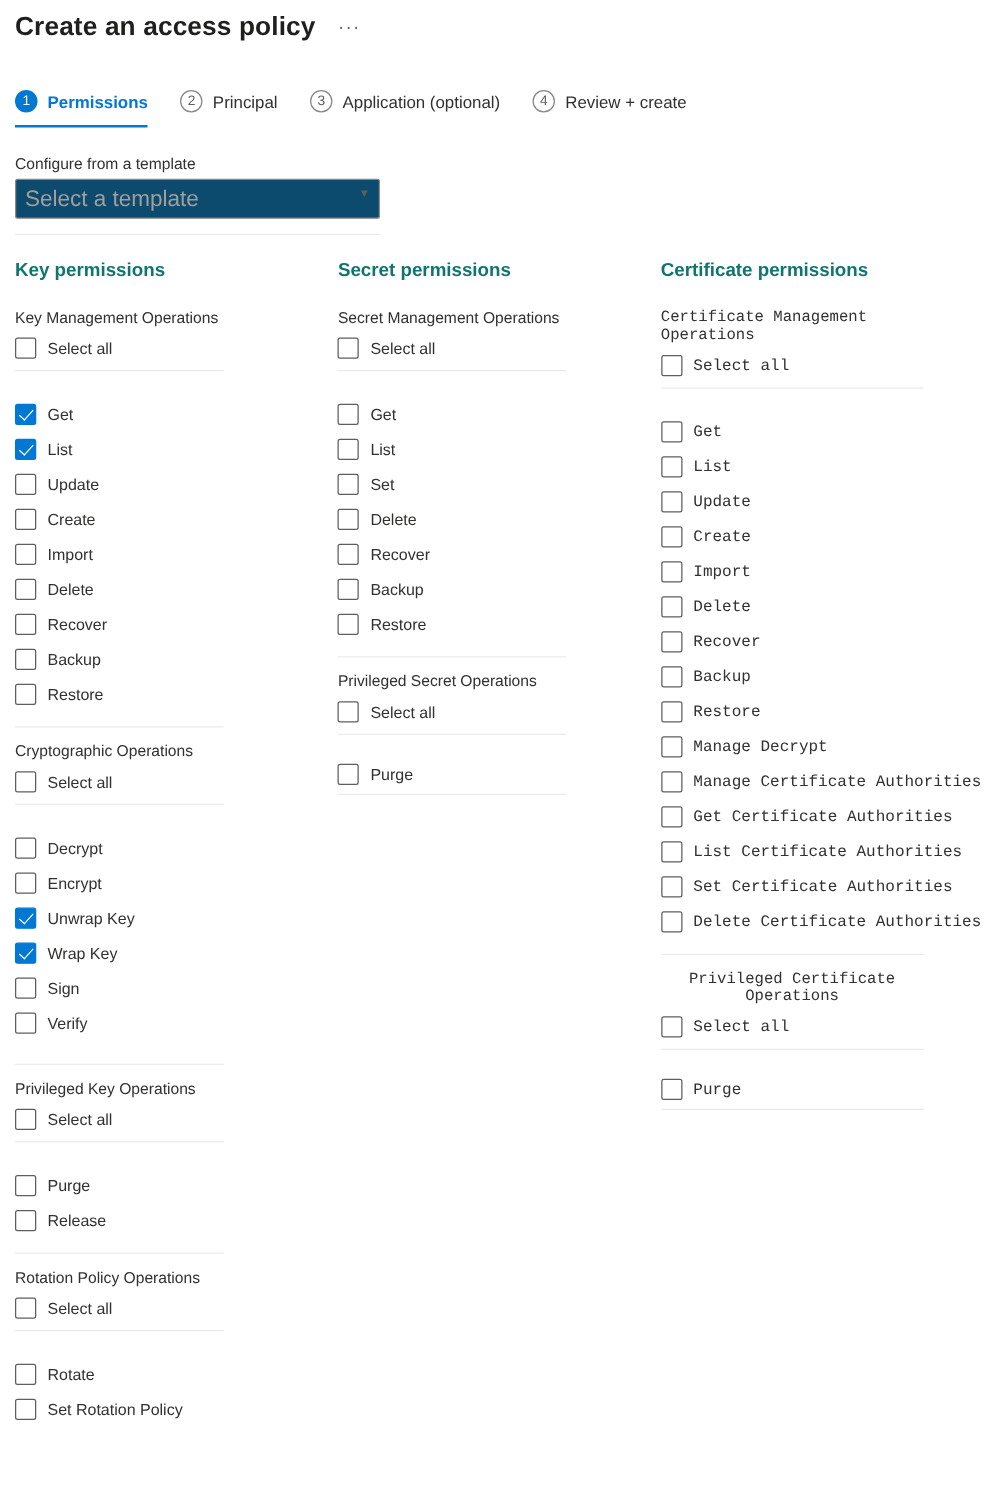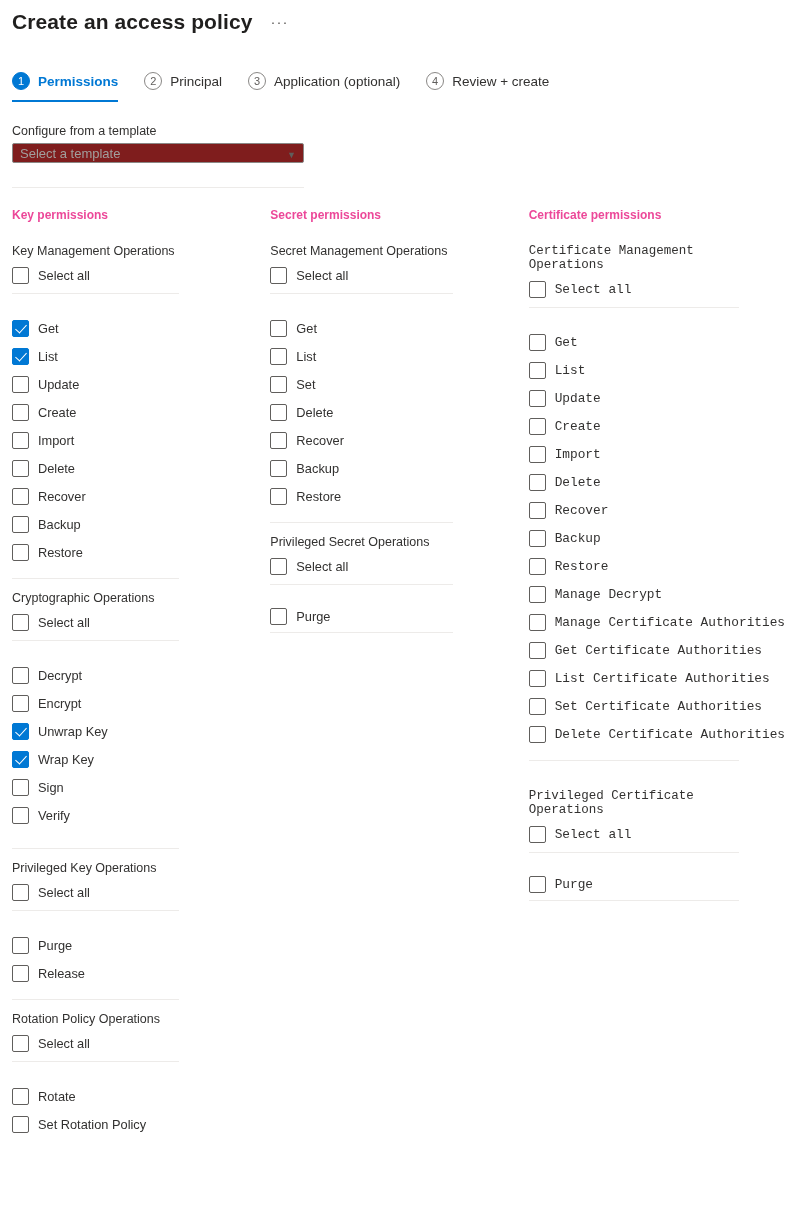--- a/index.html
+++ b/index.html
@@ -103,25 +103,25 @@
     color: #323130;
     margin-bottom: 5px;
   }
   .select-wrap {
     position: relative;
     width: 292px;
     height: 24px;
   }
   select.template-select {
     width: 292px;
-    height: 20px;
-    font-size: 13px;
+    height: 32px;
+    font-size: 18px;
     font-family: "Segoe UI", "Liberation Sans", sans-serif;
     color: #a19f9d;
-    background: #7f1d1d;
+    background: #0c4a6e;
     border: 1px solid #8a8886;
     border-radius: 2px;
     padding: 0 26px 0 7px;
     appearance: none;
     -webkit-appearance: none;
     outline: none;
   }
   .select-chevron {
     position: absolute;
     right: 8px; top: 50%;
@@ -143,23 +143,23 @@
   .columns {
     display: flex;
     padding: 0 12px;
     margin-top: 20px;
     gap: 0;
   }
   .col {
     width: 282px;
   }
   .col-title {
-    font-size: 12px;
+    font-size: 15px;
     font-weight: 600;
-    color: #ec4899;
+    color: #0f766e;
     margin-bottom: 22px;
   }
   .group-title {
     font-size: 12.5px;
     color: #323130;
     margin-bottom: 8px;
   }
   .group {
     width: 167px;
     margin-bottom: 18px;
@@ -516,21 +516,21 @@
         <div class="cb-row">
           <span class="cb"></span>
           <span class="cb-label">Set Certificate Authorities</span>
         </div>
         <div class="cb-row">
           <span class="cb"></span>
           <span class="cb-label">Delete Certificate Authorities</span>
         </div>
       </div>
 
-      <div class="group" style="border-top:1px solid #edebe9; padding-top:28px; margin-top:-6px;">
+      <div class="group" style="border-top:1px solid #edebe9; padding-top:12px; margin-top:-6px;text-align:center;">
         <div class="group-title">Privileged Certificate Operations</div>
         <div class="cb-row selectall-row">
           <span class="cb"></span>
           <span class="cb-label">Select all</span>
         </div>
         <div class="cb-row" style="border-bottom:1px solid #edebe9; padding-bottom:4px;">
           <span class="cb"></span>
           <span class="cb-label">Purge</span>
         </div>
       </div>

